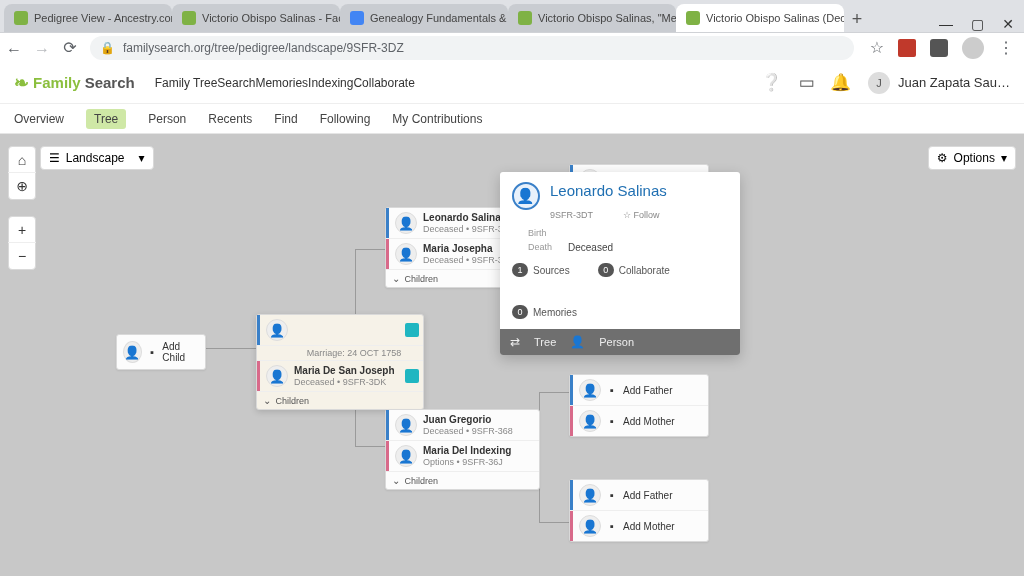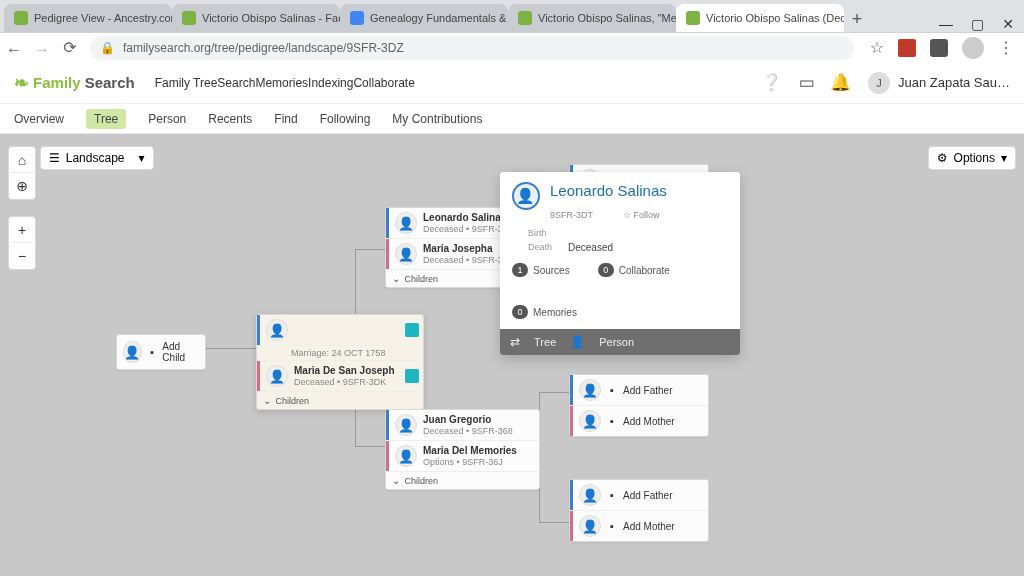--- a/index.html
+++ b/index.html
@@ -210,21 +210,21 @@
       <span>Add Child</span>
     </div>
   </div>
 
   <div class="card focus" style="left:256px;top:180px;width:168px">
     <div class="row">
       <div class="vbar blue"></div>
       <span class="pavatar">👤</span>
       <span class="badge"></span>
     </div>
-    <div class="row" style="padding:2px 6px 2px 34px;flex-direction:row;align-items:center">
+    <div class="row" style="padding:2px 6px 2px 34px;flex-direction:column;align-items:center">
       <span class="pmeta">Marriage: 24 OCT 1758</span>
     </div>
     <div class="row">
       <div class="vbar pink"></div>
       <span class="pavatar">👤</span>
       <div class="pinfo">
         <span class="pname">Maria De San Joseph</span>
         <span class="pmeta">Deceased • 9SFR-3DK</span>
       </div>
       <span class="badge"></span>
@@ -264,21 +264,21 @@
       <span class="pavatar">👤</span>
       <div class="pinfo">
         <span class="pname">Juan Gregorio</span>
         <span class="pmeta">Deceased • 9SFR-368</span>
       </div>
     </div>
     <div class="row">
       <div class="vbar pink"></div>
       <span class="pavatar">👤</span>
       <div class="pinfo">
-        <span class="pname">Maria Del Memories</span>
+        <span class="pname">Maria Del Indexing</span>
         <span class="pmeta">Options • 9SFR-36J</span>
       </div>
     </div>
     <div class="children">
         <span class="chev">⌄</span>
         <span>Children</span>
       </div>
   </div>
 
   <div class="card" style="left:569px;top:30px;width:140px">

